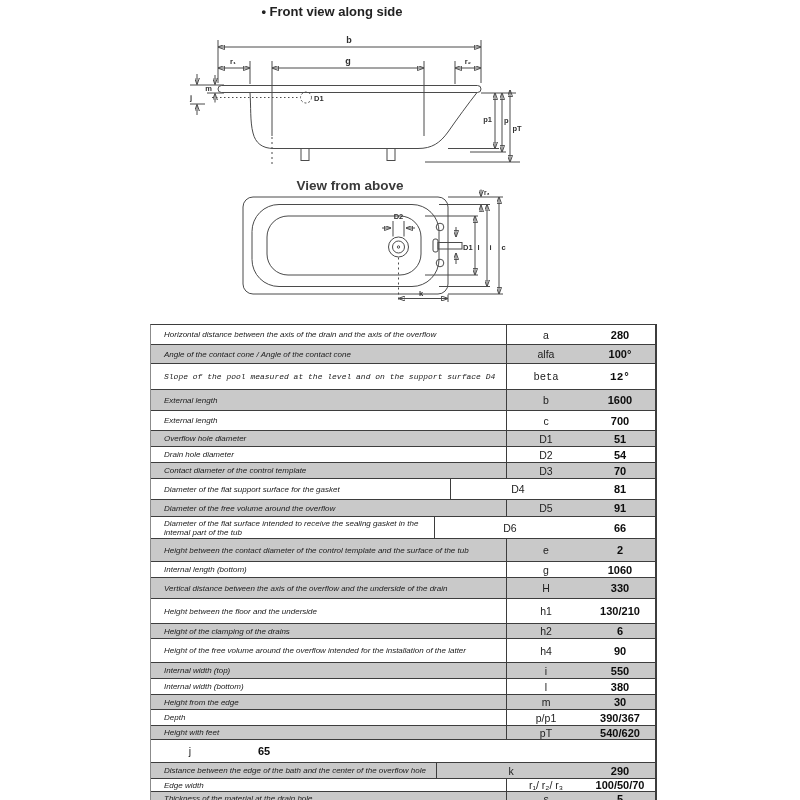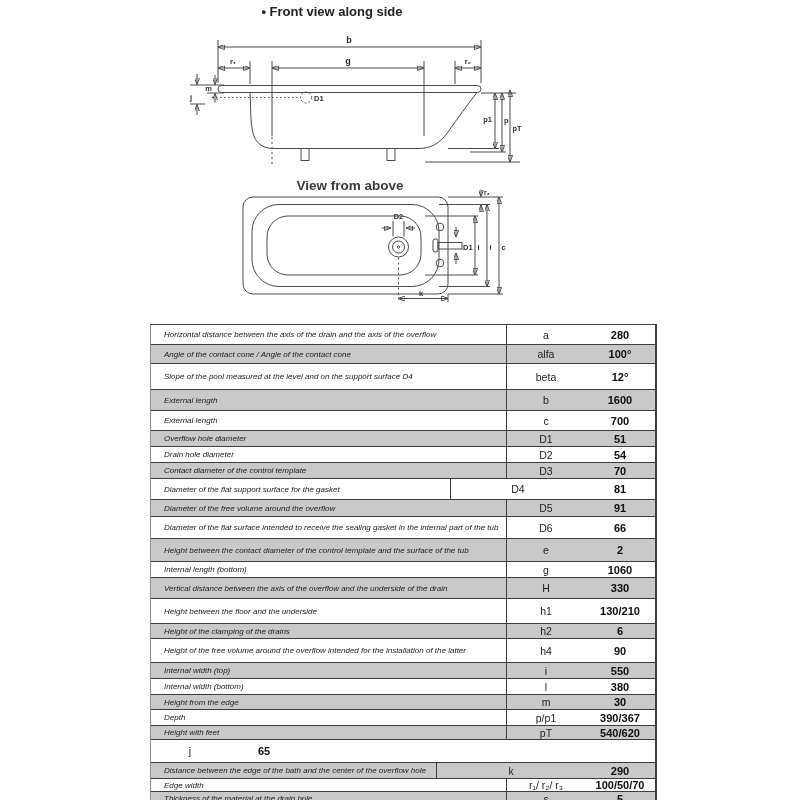--- a/index.html
+++ b/index.html
@@ -141,21 +141,21 @@
       <div class="trow" style="min-height: 19px;">
         <div class="tcell-desc">Horizontal distance between the axis of the drain and the axis of the overflow</div>
         <div class="tcell-sym">a</div>
         <div class="tcell-val">280</div>
       </div>
       <div class="trow gray" style="min-height: 18px;">
         <div class="tcell-desc">Angle of the contact cone / Angle of the contact cone</div>
         <div class="tcell-sym">alfa</div>
         <div class="tcell-val">100°</div>
       </div>
-      <div class="trow" style="min-height: 25px;">
+      <div class="trow" style="min-height: 25px; font-family: Liberation Mono, monospace;">
         <div class="tcell-desc">Slope of the pool measured at the level and on the support surface D4</div>
         <div class="tcell-sym">beta</div>
         <div class="tcell-val">12°</div>
       </div>
       <div class="trow gray" style="min-height: 20px;">
         <div class="tcell-desc">External length</div>
         <div class="tcell-sym">b</div>
         <div class="tcell-val">1600</div>
       </div>
       <div class="trow" style="min-height: 19px;">
@@ -181,21 +181,21 @@
       <div class="trow" style="min-height: 20px; gap: 28px;">
         <div class="tcell-desc">Diameter of the flat support surface for the gasket</div>
         <div class="tcell-sym">D4</div>
         <div class="tcell-val">81</div>
       </div>
       <div class="trow gray" style="min-height: 16px;">
         <div class="tcell-desc">Diameter of the free volume around the overflow</div>
         <div class="tcell-sym">D5</div>
         <div class="tcell-val">91</div>
       </div>
-      <div class="trow" style="min-height: 21px;">
+      <div class="trow" style="min-height: 21px; gap: 36px;">
         <div class="tcell-desc">Diameter of the flat surface intended to receive the sealing gasket in the internal part of the tub</div>
         <div class="tcell-sym">D6</div>
         <div class="tcell-val">66</div>
       </div>
       <div class="trow gray" style="min-height: 22px;">
         <div class="tcell-desc">Height between the contact diameter of the control template and the surface of the tub</div>
         <div class="tcell-sym">e</div>
         <div class="tcell-val">2</div>
       </div>
       <div class="trow" style="min-height: 15px;">

